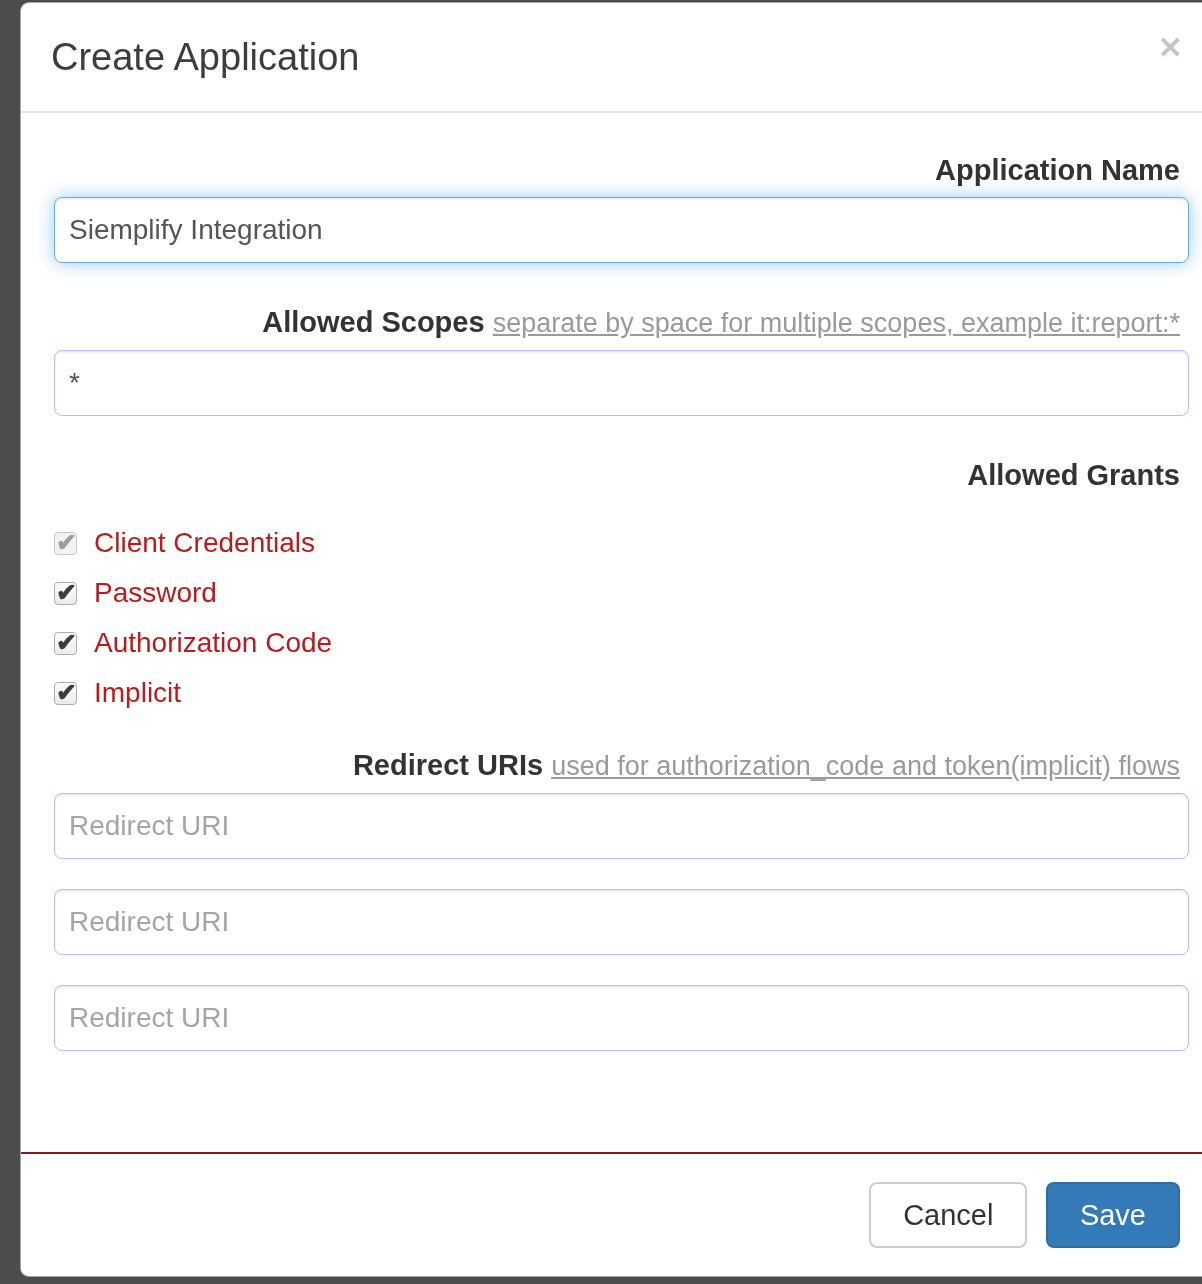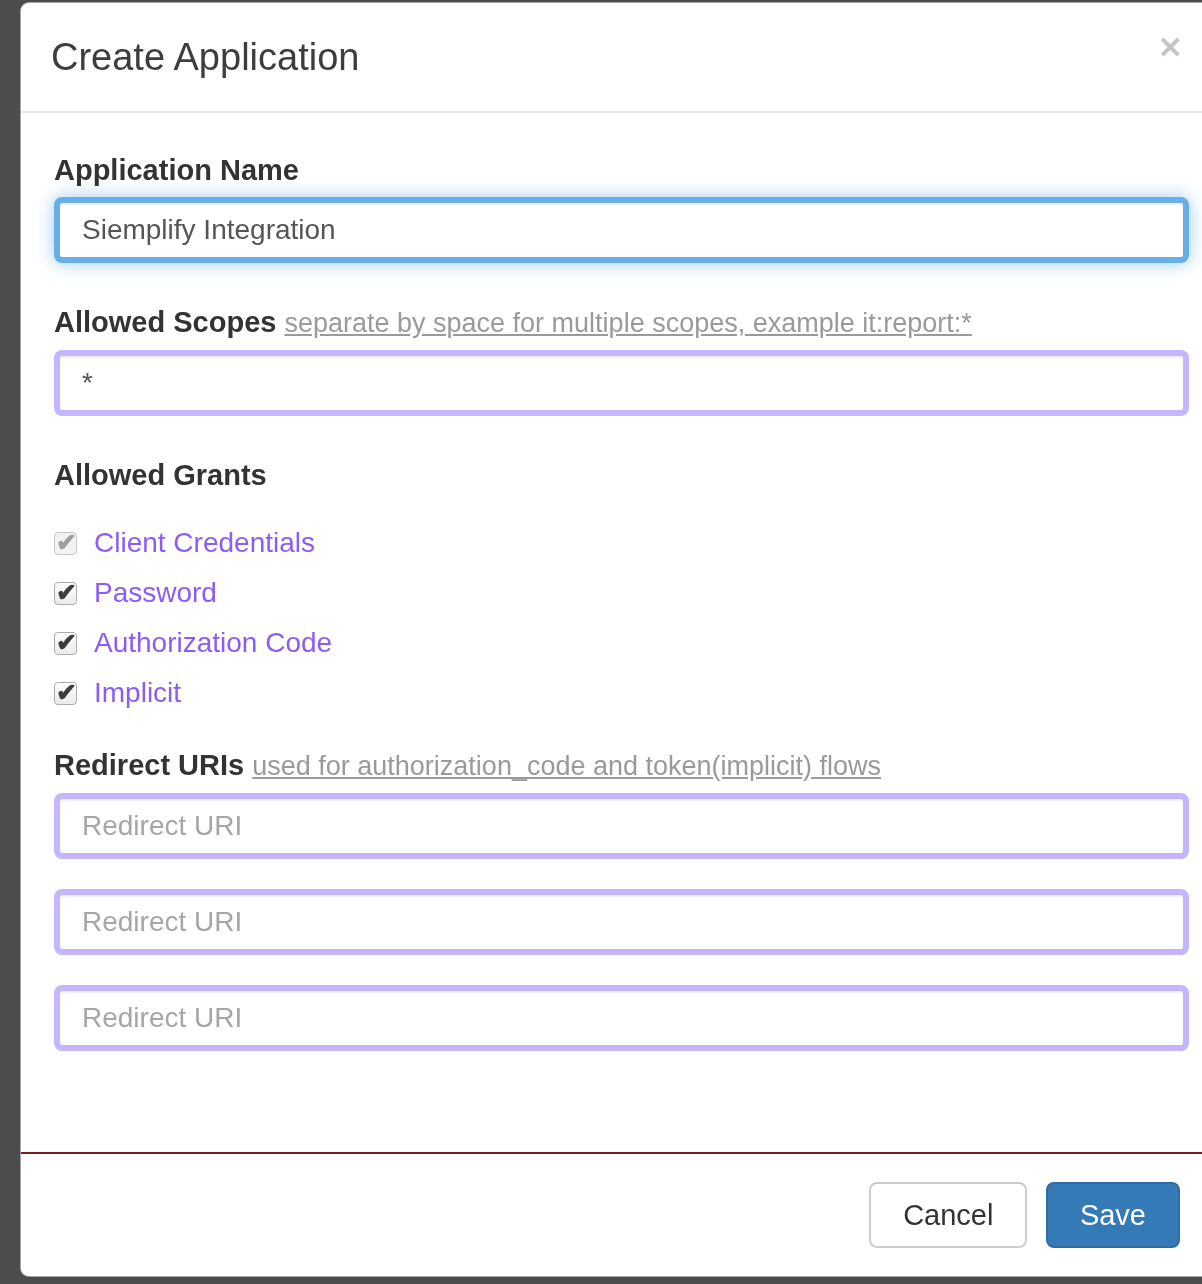--- a/index.html
+++ b/index.html
@@ -50,35 +50,36 @@
   .modal-body {
     flex: 1 1 auto;
     padding: 40px 33px 0 33px;
   }
   .form-group { margin-bottom: 42px; }
   .group-label {
     font-size: 29px;
     line-height: 34px;
     color: #333333;
     margin-bottom: 10px;
+    text-align: right;
   }
   .group-label b { font-weight: 700; }
   .group-hint {
     font-weight: 400;
     font-size: 27px;
     color: #9a9a9a;
     text-decoration: underline;
   }
   .text-input {
     display: block;
     width: 1135px;
     height: 66px;
-    border: 6px solid #c4b5fd;
+    border: 1px solid #c4b5fd;
     border-radius: 8px;
-    padding: 0 22px;
+    padding: 0 14px;
     font-family: "Liberation Sans", sans-serif;
     font-size: 28px;
     color: #555555;
     background: #ffffff;
     box-shadow: inset 0 2px 2px rgba(0,0,0,.07);
     outline: none;
   }
   .text-input::placeholder { color: #a6a6a6; opacity: 1; }
   .text-input.focused {
     border-color: #66afe9;
@@ -111,21 +112,21 @@
     color: #3c3c3c;
   }
   .checkbox.disabled {
     background: #f2f2f2;
     border-color: #c9c9c9;
     cursor: default;
   }
   .checkbox.disabled.checked::after { color: #9d9d9d; }
   .check-label {
     font-size: 28px;
-    color: #8b5cf6;
+    color: #b91c1c;
   }
   
   .uris-group .text-input { margin-bottom: 30px; }
   .uris-group .text-input:last-child { margin-bottom: 0; }
   
   .modal-footer {
     flex: 0 0 auto;
     border-top: 2px solid #7f1d1d;
     padding: 28px 33px;
     text-align: right;

